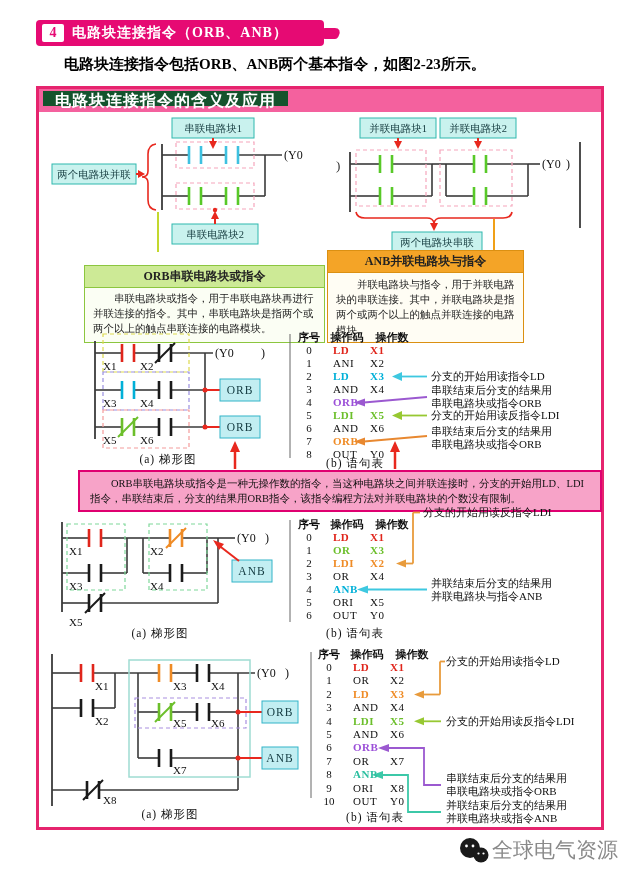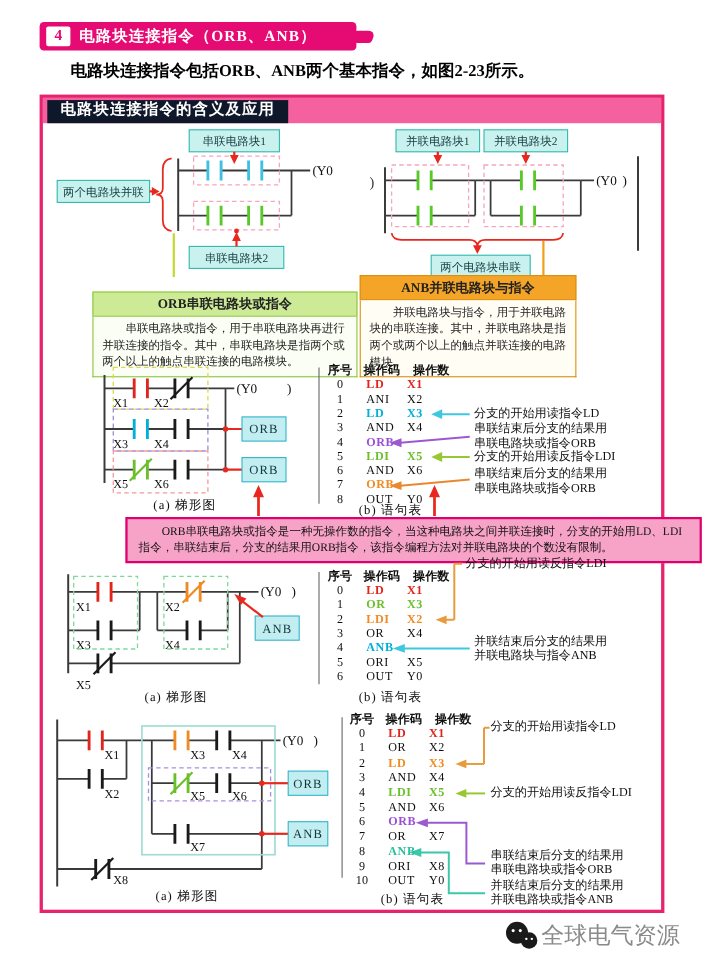--- a/index.html
+++ b/index.html
@@ -16,48 +16,48 @@
           display:flex;align-items:center;gap:8px;padding-left:6px;box-sizing:border-box;}
   #hdrbadge{width:22px;height:18px;background:#ffffff;border-radius:2px;color:#e60a73;
             font-weight:bold;font-size:14px;text-align:center;line-height:18px;}
   #hdrtitle{color:#ffffff;font-weight:bold;font-size:14px;letter-spacing:1px;}
   #hdrswoosh{left:320px;top:28px;width:20px;height:11px;background:#e60a73;
              border-radius:2px 8px 2px 8px;transform:skewX(-28deg);}
   #intro{left:64px;top:55px;width:520px;font-size:15px;color:#000;font-weight:bold;}
   
   #panel{left:36px;top:86px;width:568px;height:744px;border:3px solid #e6246e;box-sizing:border-box;background:#fff;}
   #panelband{left:39px;top:89px;width:562px;height:23px;background:#f4619e;}
-  #paneltab{left:43px;top:91px;height:21px;background:#0f172a;color:#fff;font-weight:bold;
-            font-size:14px;line-height:19px;padding:0 12px;letter-spacing:1px;}
+  #paneltab{left:43px;top:91px;height:15px;background:#14532d;color:#fff;font-weight:bold;
+            font-size:16px;line-height:19px;padding:0 12px;letter-spacing:1px;}
   
   .infobox{box-sizing:border-box;}
   .infobox .ib-title{font-weight:bold;font-size:12px;text-align:center;padding:2px 0;color:#222;}
   .infobox .ib-body{font-size:10.5px;line-height:1.45;padding:4px 8px;text-indent:2em;color:#222;}
   #orbbox{left:84px;top:265px;width:241px;}
   #orbbox .ib-title{background:#cdea96;border:1.5px solid #8cc63f;}
-  #orbbox .ib-body{background:#fbfef4;border:1.5px solid #8cc63f;border-top:none;}
+  #orbbox .ib-body{background:#fbfef4;border:1.5px solid #8cc63f;border-top:none;font-family:Liberation Mono, monospace;}
   #anbbox{left:327px;top:250px;width:197px;}
   #anbbox .ib-title{background:#f4a427;border:1.5px solid #db9012;}
   #anbbox .ib-body{background:#fffdf4;border:1.5px solid #db9012;border-top:none;}
   
   .stable{position:absolute;}
   .thead{display:flex;height:13px;line-height:13px;font-size:11px;font-weight:bold;color:#101010;}
   .thead span{text-align:center;}
   .h-no{width:30px;} .h-op{width:46px;} .h-arg{width:44px;}
   .trow{display:flex;height:13px;line-height:13px;font-size:11px;color:#101010;}
   .t3 .trow{height:13.4px;line-height:13.4px;}
   .c-no{width:30px;text-align:center;}
   .c-op{width:46px;padding-left:9px;box-sizing:border-box;letter-spacing:0.5px;}
   .c-arg{width:44px;letter-spacing:0.5px;}
   .ann{position:absolute;font-size:11px;line-height:13px;color:#101010;white-space:nowrap;}
   .fig-cap{position:absolute;font-size:11.5px;color:#101010;text-align:center;letter-spacing:1px;}
   
   #noteband{left:78px;top:470px;width:524px;background:#f7a3c8;border:2px solid #df0070;
             box-sizing:border-box;font-size:10.5px;line-height:1.45;color:#111;
-            padding:4px 10px;text-indent:2em;margin-left:36px;}
+            padding:4px 10px;text-indent:2em;}
   
   #figcaption{left:130px;top:880px;font-weight:bold;font-size:14.5px;color:#000;letter-spacing:0.5px;}
   #watermark{left:492px;top:836px;font-size:21px;color:#8a8a8a;font-family:Liberation Serif, serif;}
 </style>
 </head>
 <body>
 
 <div id="page">
 
   <div class="abs" id="hdrbar">

